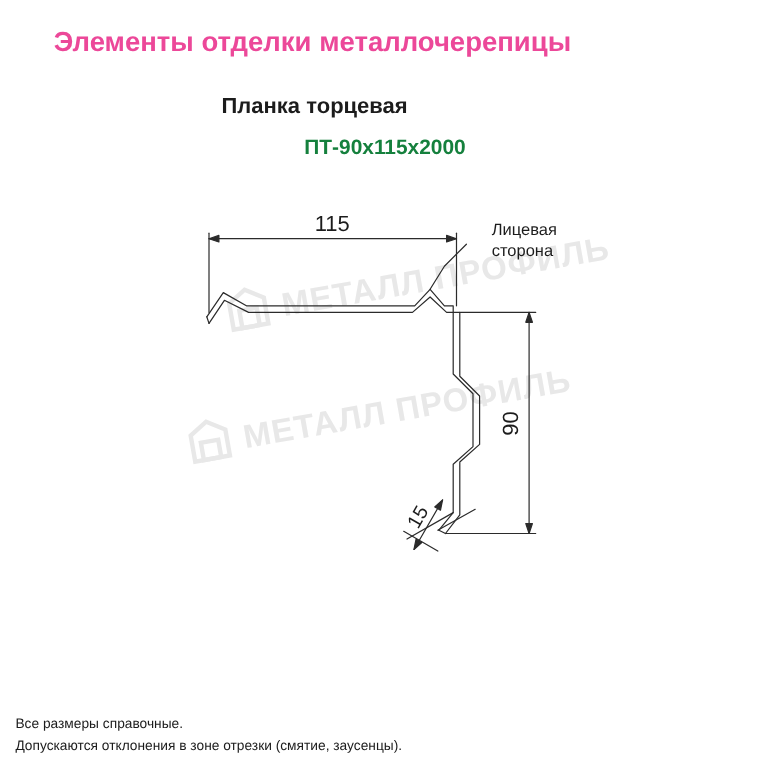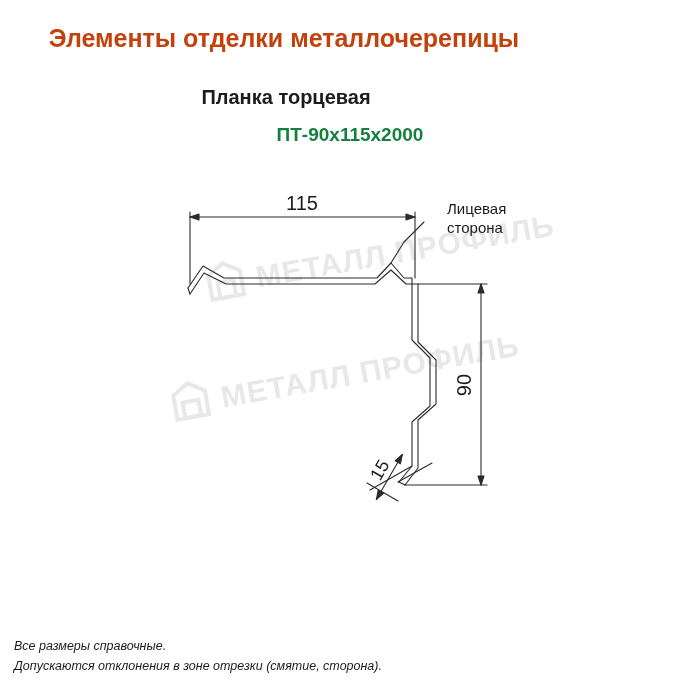--- a/index.html
+++ b/index.html
@@ -24,21 +24,21 @@
   
   .title {
     position: absolute;
     top: 24px;
     left: 0;
     width: 568px;
     text-align: center;
     font-size: 25px;
     font-weight: bold;
     letter-spacing: 0px;
-    color: #c2410c;
+    color: #ec4899;
   }
   .subtitle {
     position: absolute;
     top: 86px;
     left: 0;
     width: 572px;
     text-align: center;
     font-size: 20px;
     font-weight: bold;
     color: #1c1c1c;
@@ -73,26 +73,25 @@
     top: 0;
     width: 700px;
     height: 700px;
     pointer-events: none;
   }
 
   
   .notes {
     position: absolute;
     left: 14px;
-    bottom: 24px;
+    bottom: 12px;
     width: 672px;
     font-size: 12.5px;
     line-height: 20px;
     color: #1c1c1c;
-    font-style: italic;
   }
   .notes div { white-space: nowrap; }
 </style>
 </head>
 <body>
 
 <div class="page">
 
   <div class="watermark">
     <svg width="700" height="700" viewBox="0 0 700 700" xmlns="http://www.w3.org/2000/svg">
@@ -200,16 +199,16 @@
 
       <text x="385" y="313" font-family="Liberation Sans, sans-serif" font-size="18" fill="#1c1c1c" text-anchor="middle" transform="rotate(-60 385,313)" id="t-l">15</text>
 
       <text x="447" y="54" font-family="Liberation Sans, sans-serif" font-size="15" fill="#1c1c1c" id="t-c1">Лицевая</text>
       <text x="447" y="73" font-family="Liberation Sans, sans-serif" font-size="15" fill="#1c1c1c" id="t-c2">сторона</text>
     </svg>
   </div>
 
   <div class="notes">
     <div>Все размеры справочные.</div>
-    <div>Допускаются отклонения в зоне отрезки (смятие, сторона).</div>
+    <div>Допускаются отклонения в зоне отрезки (смятие, заусенцы).</div>
   </div>
 
 </div>
 
 </body></html>

